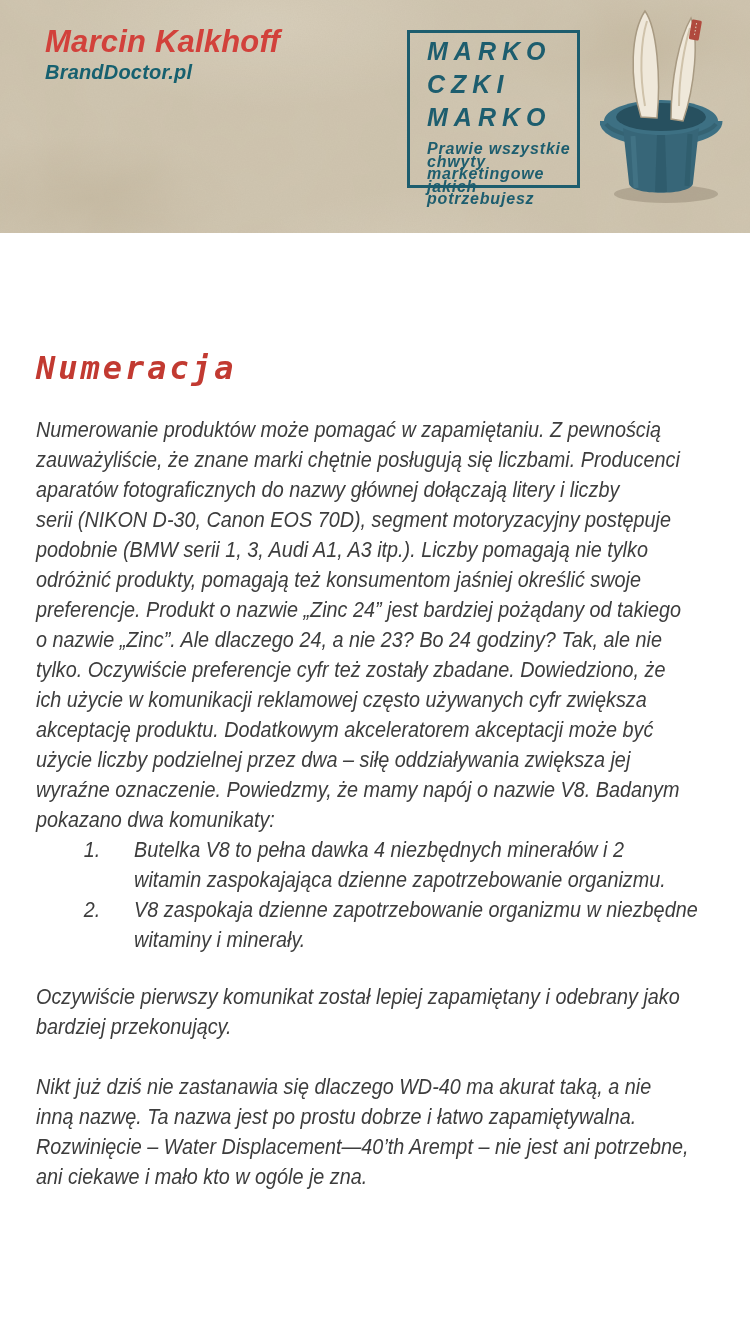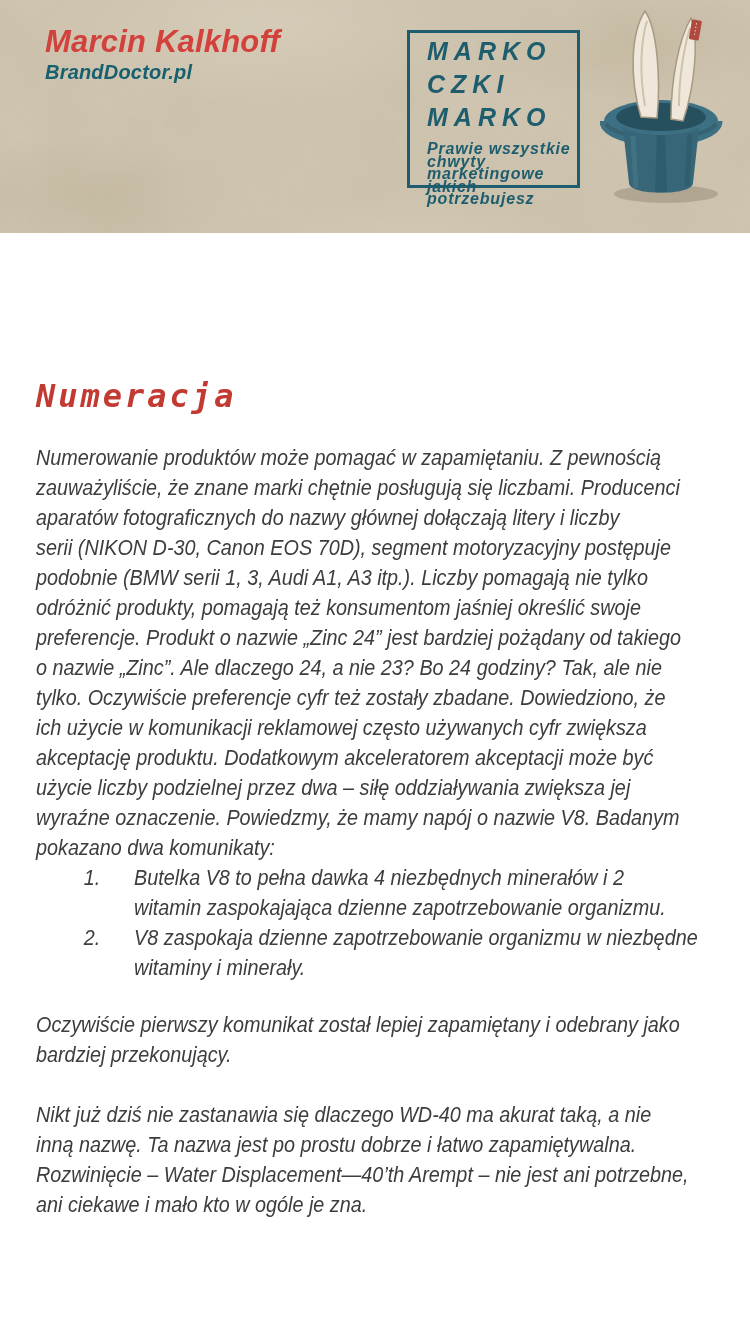--- a/index.html
+++ b/index.html
@@ -40,21 +40,21 @@
   .logo-title{font-size:25px;font-weight:bold;color:#1d5d6e;letter-spacing:6px;line-height:33px;}
   .logo-title span{display:block;}
   .logo-tagline{
     margin-top:9px;font-size:16px;font-weight:bold;color:#1d5d6e;
     letter-spacing:.8px;line-height:12.5px;white-space:pre-line;
   }
 
   .hat{position:absolute;left:600px;top:6px;}
 
   
-  main{position:absolute;left:0;top:233px;width:750px;padding:116px 0 0 36px;box-sizing:border-box;margin-top:28px;}
+  main{position:absolute;left:0;top:233px;width:750px;padding:116px 0 0 36px;box-sizing:border-box;}
   h1{
     margin:0 0 28px 0;
     font-family:"DejaVu Sans Mono",monospace;
     font-weight:bold;font-size:32px;line-height:38px;
     color:#c23a31;letter-spacing:3px;
   }
   .body-text{
     font-size:22px;line-height:30px;color:#3d3d3d;
     white-space:pre;letter-spacing:0;
     transform:scaleX(0.9);transform-origin:0 0;

